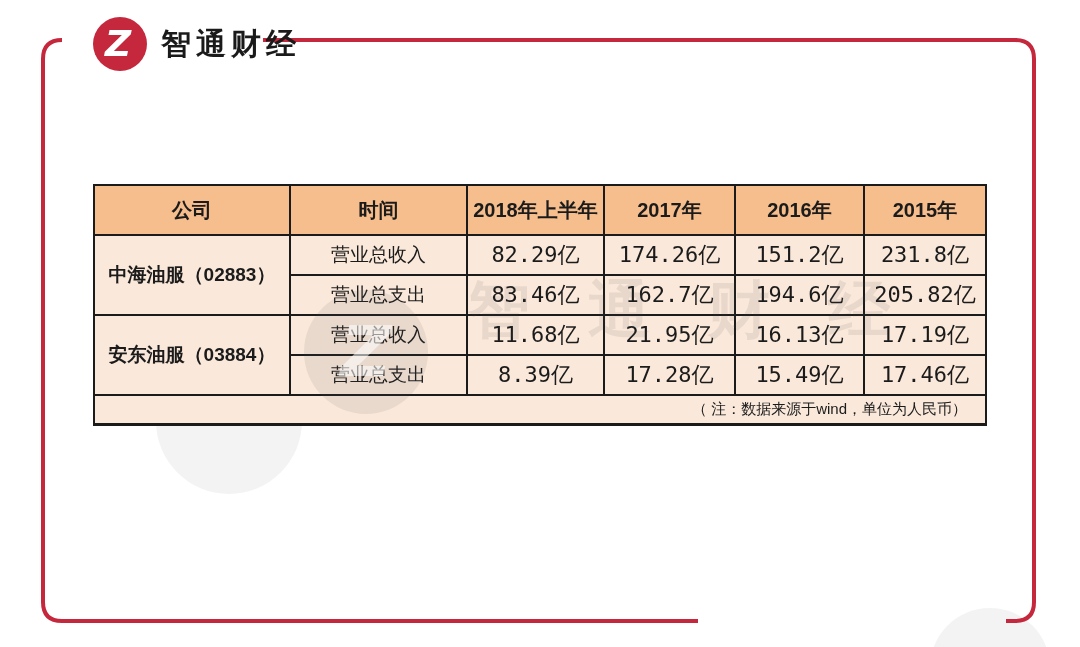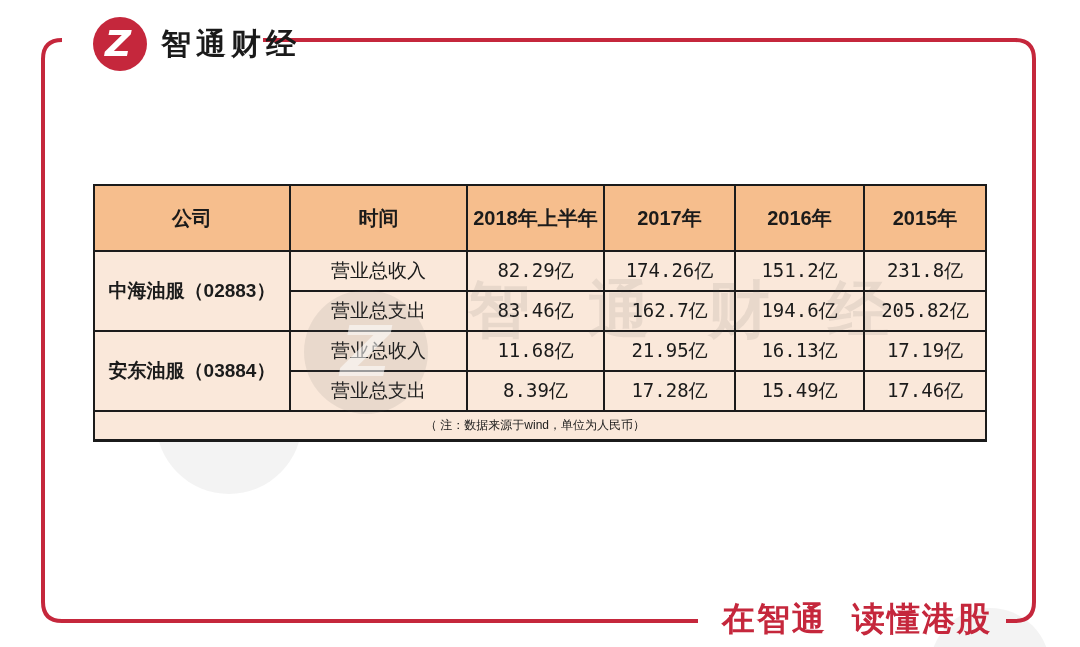--- a/index.html
+++ b/index.html
@@ -38,31 +38,31 @@
     position:absolute; left:93px; top:184px; width:892px; z-index:1;
     border-collapse:collapse; table-layout:fixed;
     background:#FAE8DA;
     border:2px solid #1b1b1b; border-bottom-width:3px;
     color:#1b1b1b;
   }
   .fin-table th, .fin-table td {
     border:2px solid #1b1b1b; text-align:center; vertical-align:middle; overflow:hidden;
   }
   .fin-table thead th {
-    background:#F6BE8D; height:66px; font-size:20px; font-weight:bold;
+    background:#F6BE8D; height:50px; font-size:20px; font-weight:bold;
     font-family:"Liberation Sans","DejaVu Sans",sans-serif;
   }
   .fin-table td { height:40px; font-size:19px; }
   .fin-table td.company { font-weight:bold;margin-left:21px; }
   .fin-table td.metric  { font-weight:400; }
   .fin-table td.num {
-    font-family:"DejaVu Sans Mono","Liberation Mono",monospace; font-size:19px;
+    font-family:"DejaVu Sans Mono","Liberation Mono",monospace; font-size:22px;
   }
   .fin-table tr.note-row td {
-    height:29px; padding-right:10px; font-size:12px; font-weight:500;
+    height:29px; text-align:right; padding-right:18px; font-size:15px; font-weight:500;
   }
 
   
   .wm { position:absolute; z-index:3; pointer-events:none; }
   .wm-circle {
     left:304px; top:290px; width:124px; height:124px; border-radius:50%;
     background:rgba(90,90,90,0.10);
     display:flex; align-items:center; justify-content:center;
   }
   .wm-circle span {
@@ -158,15 +158,14 @@
         <td colspan="6">（ 注：数据来源于wind，单位为人民币）</td>
       </tr>
     </tbody>
   </table>
 
   <div class="wm wm-circle">
     <span>Z</span>
   </div>
   <div class="wm wm-text">智通财经</div>
 
-  <div class="slogan">在智通 读懂港股</div>
 
 </div>
 
 </body></html>

